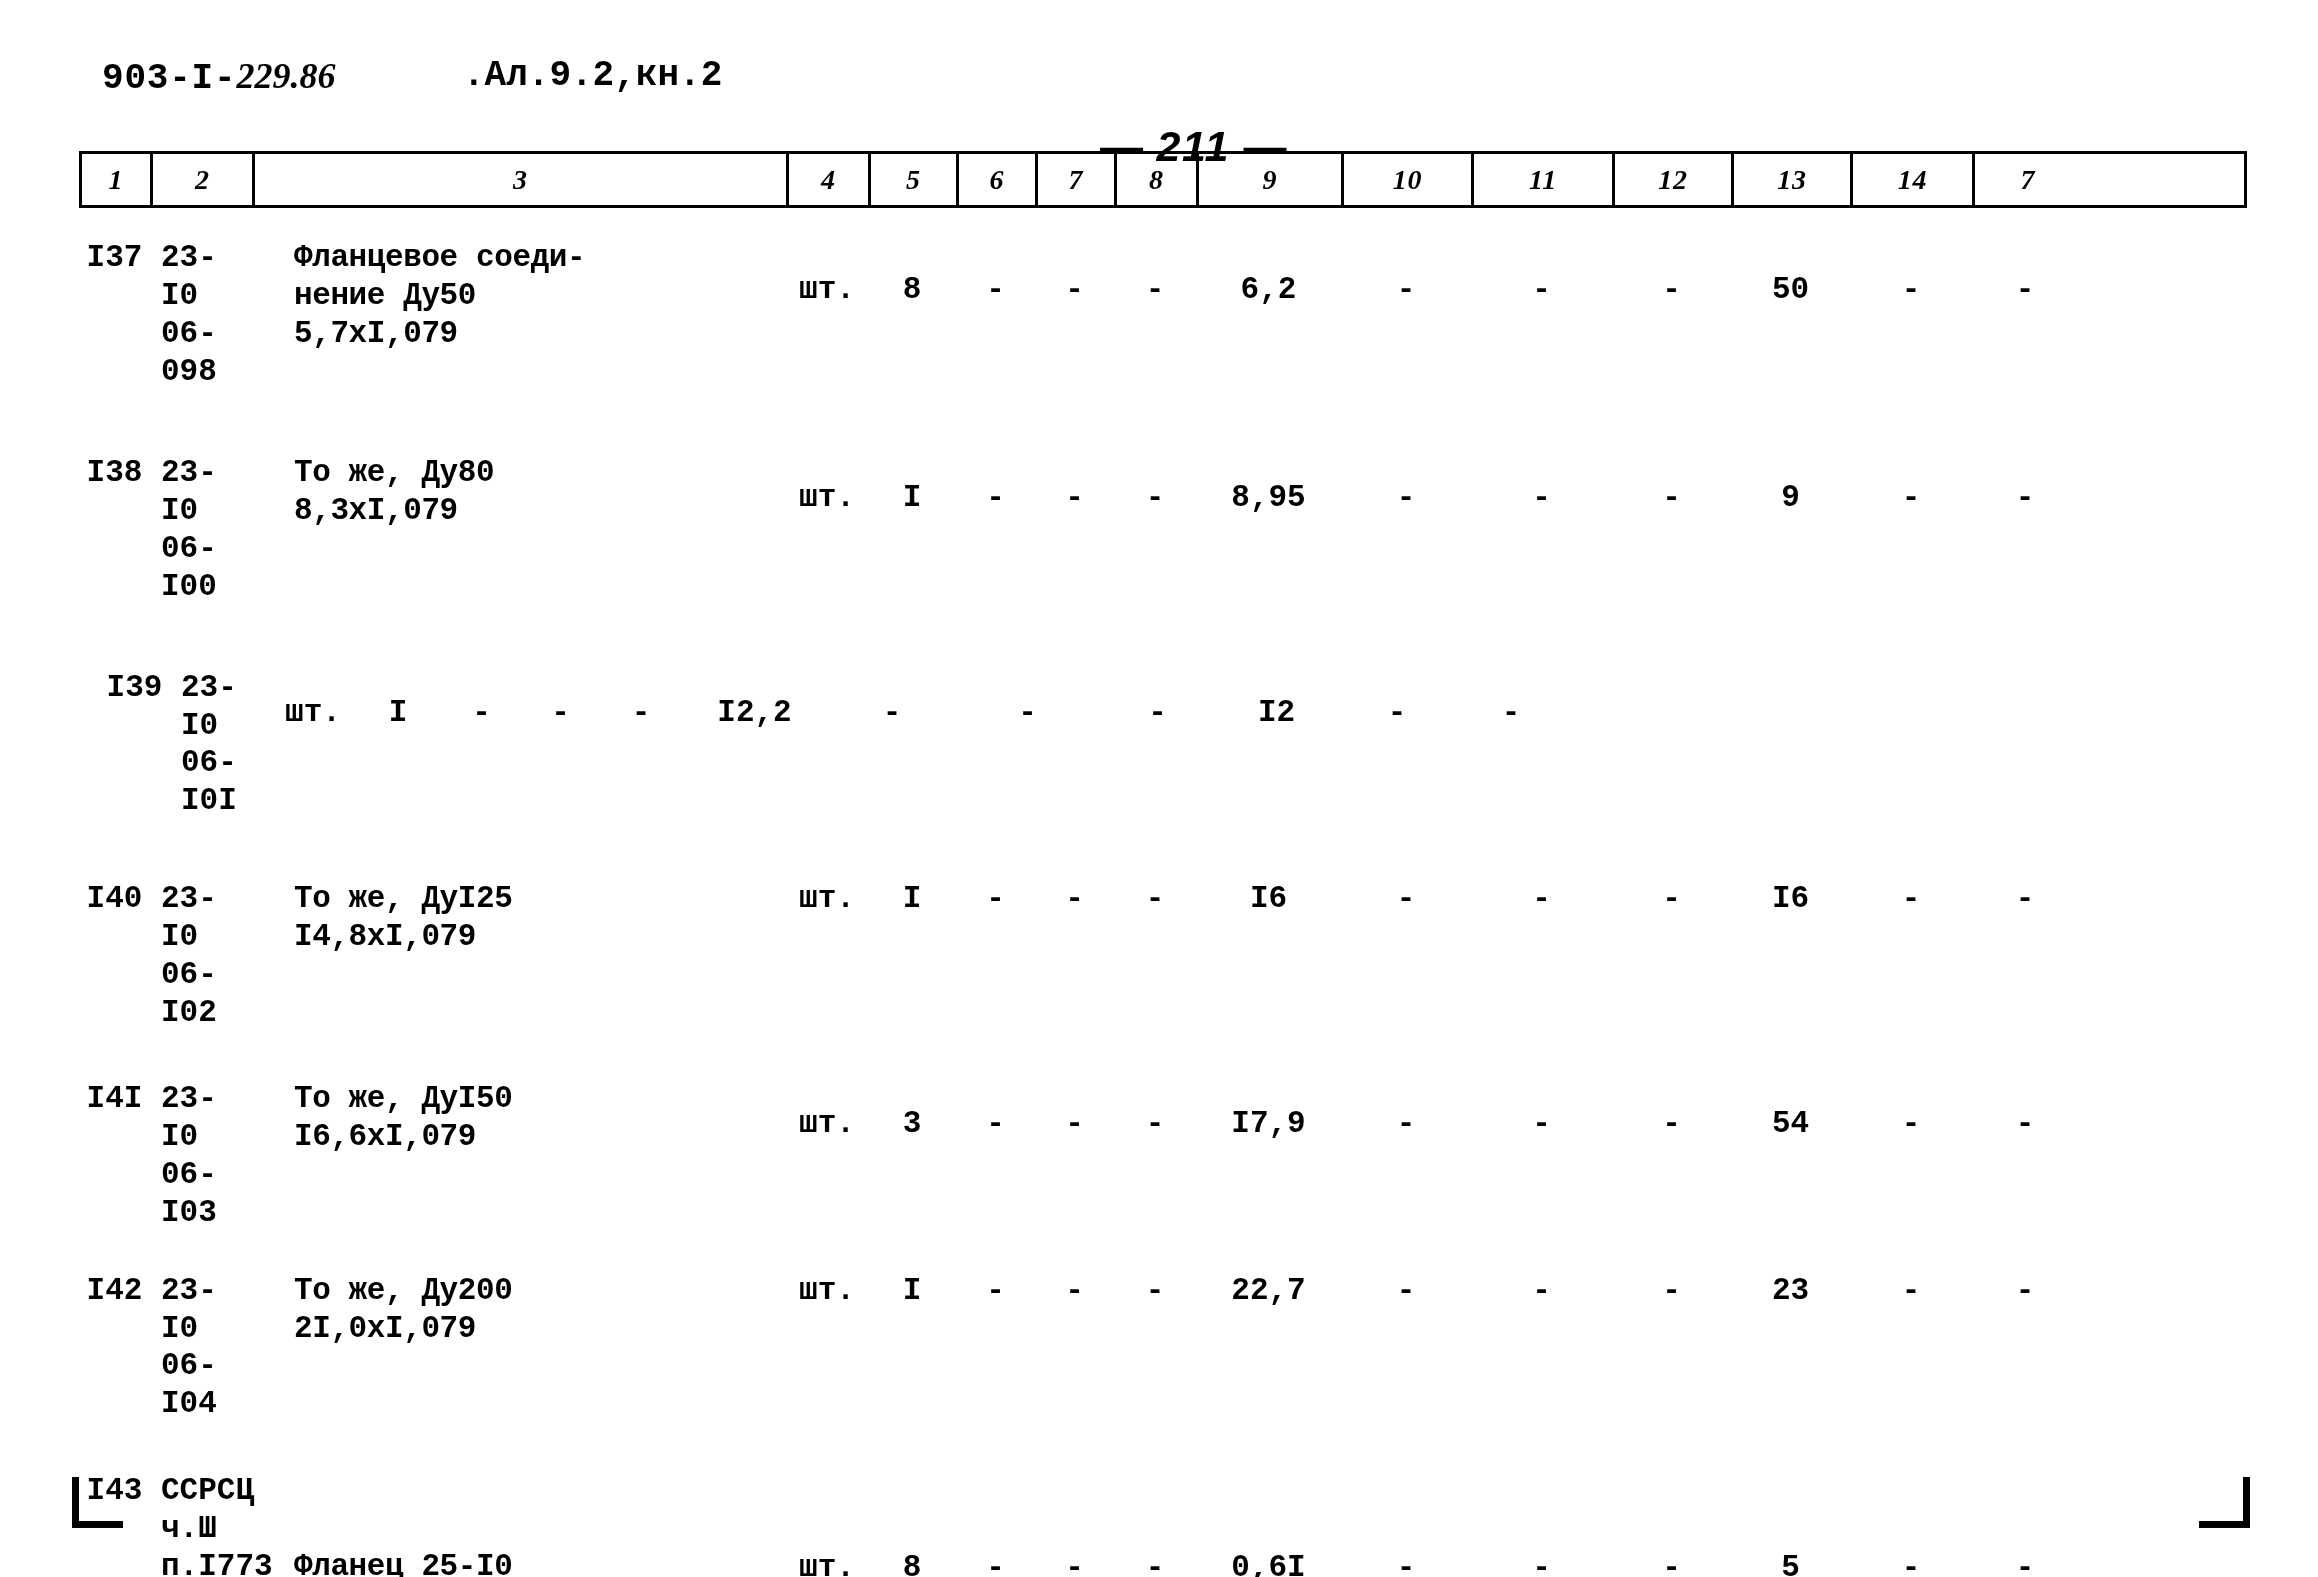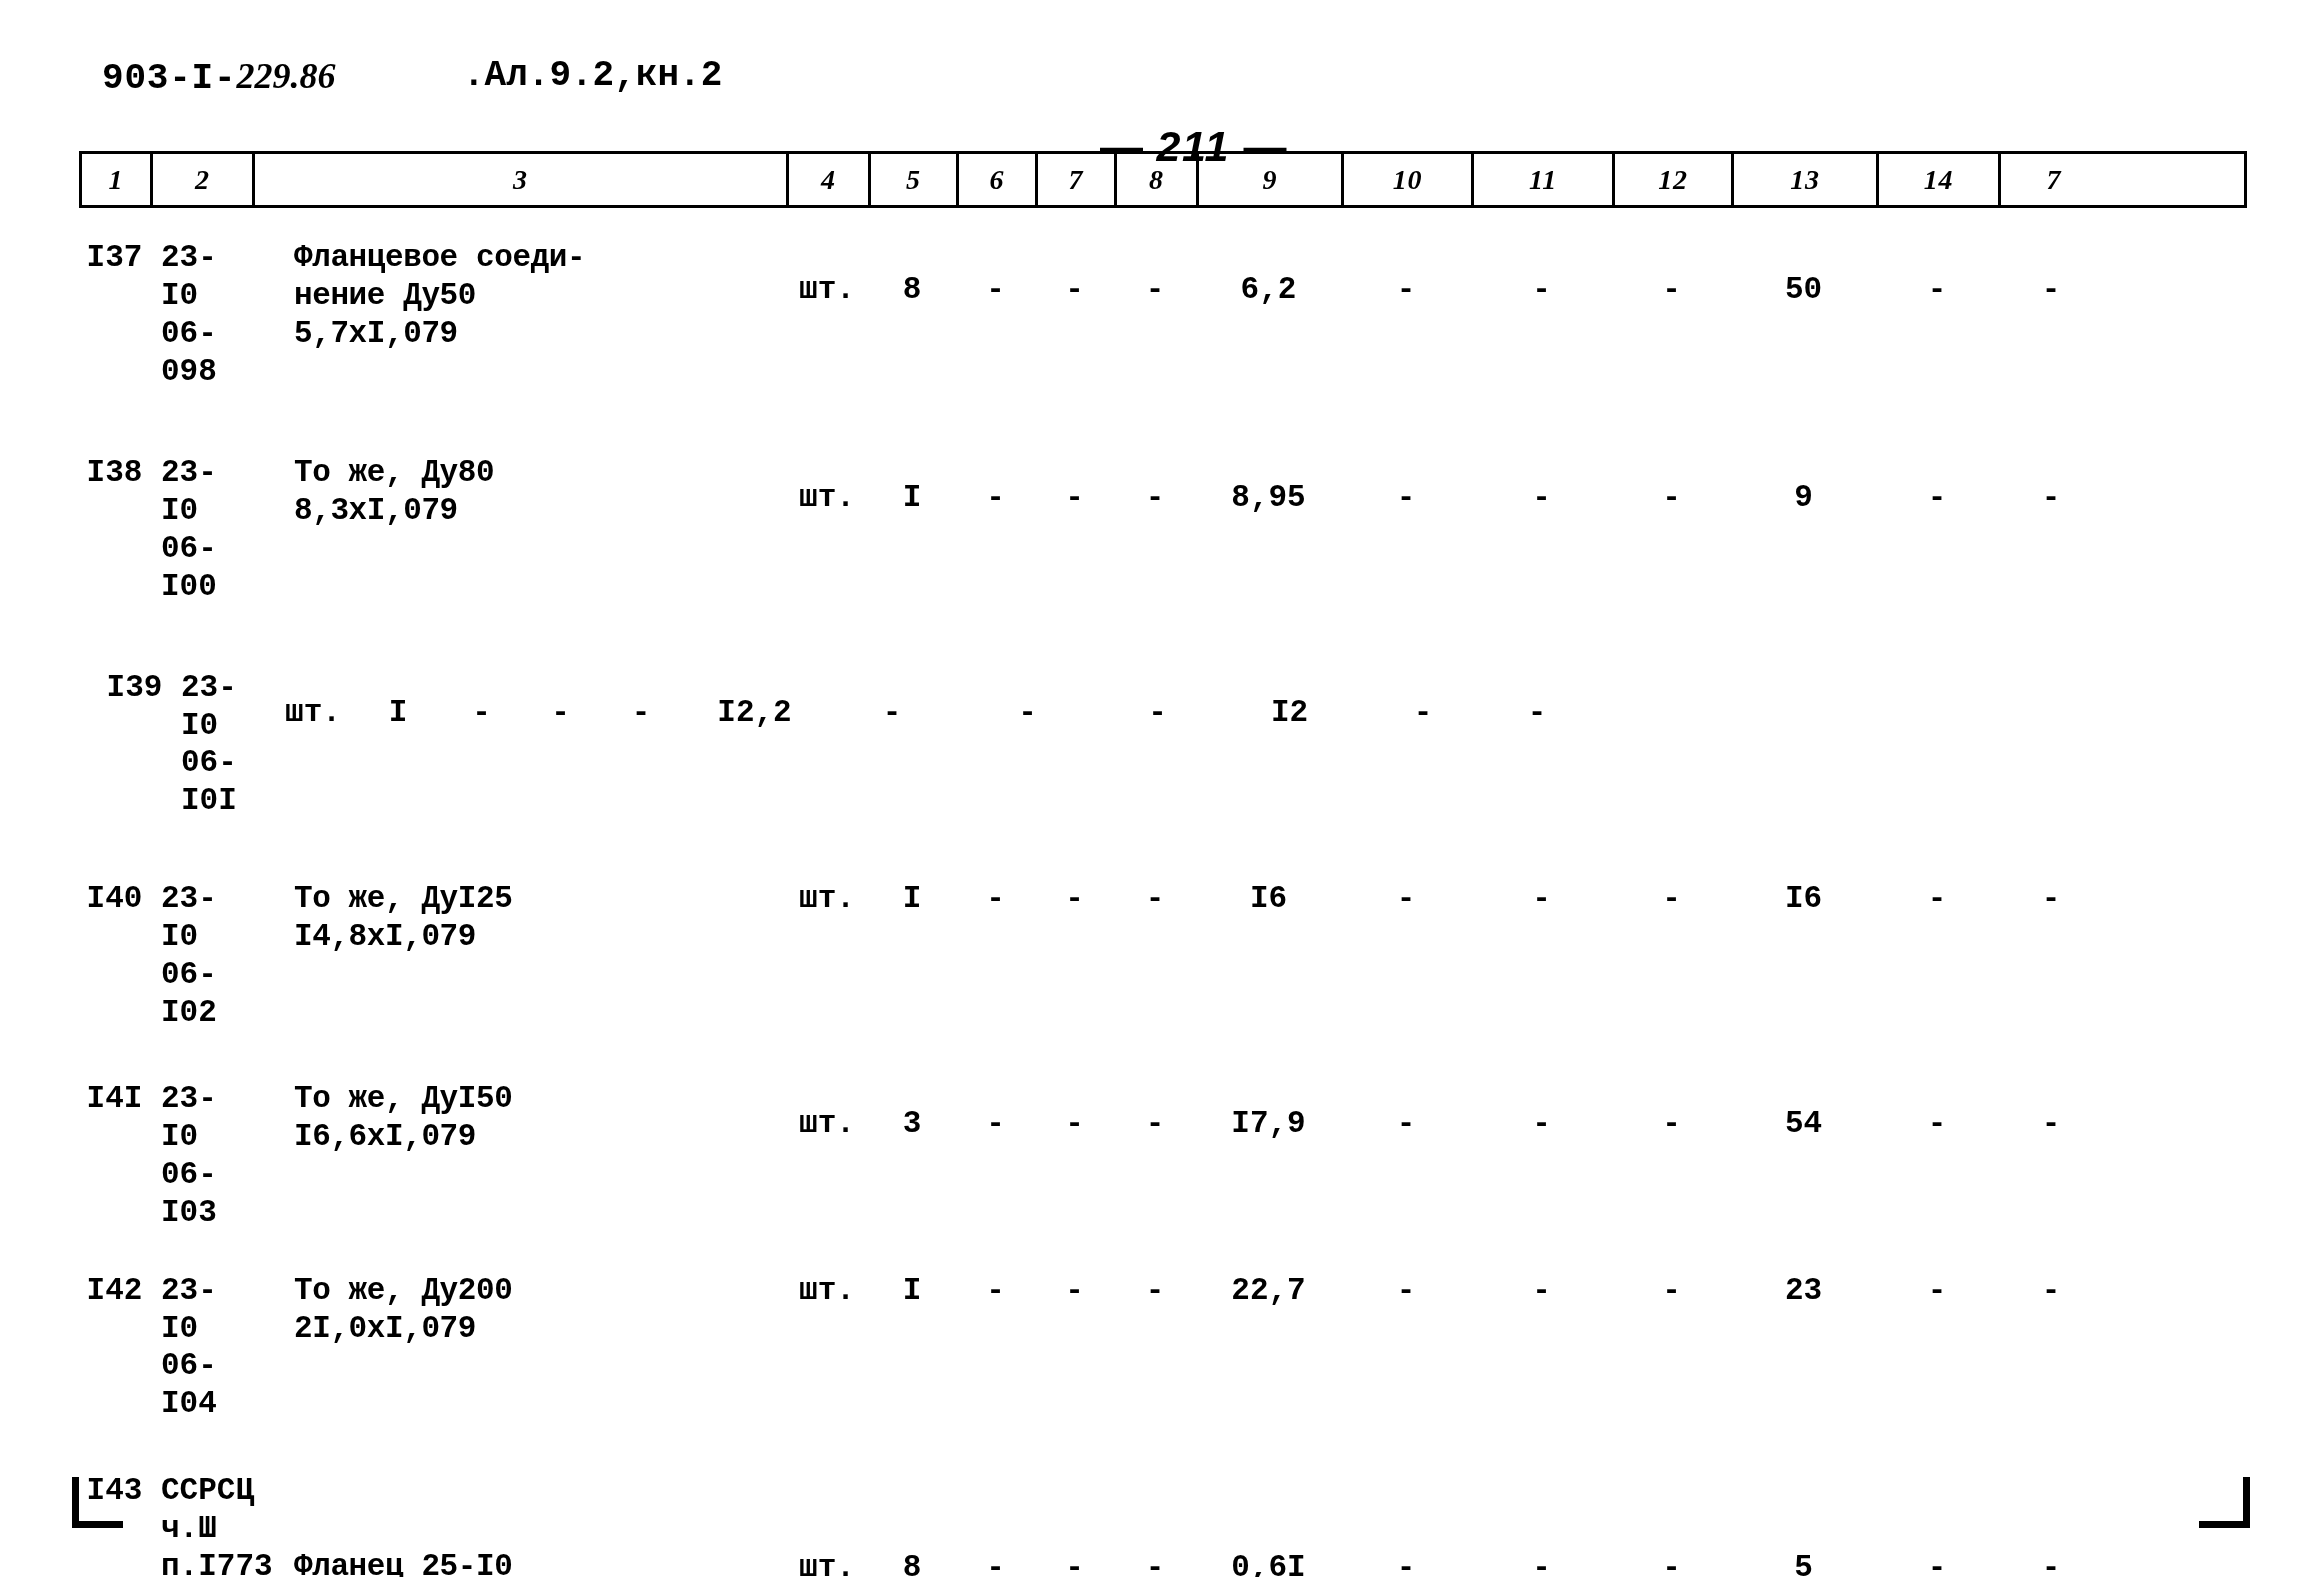--- a/index.html
+++ b/index.html
@@ -95,21 +95,21 @@
   .c3  { width: 534px; }
   .c4  { width: 82px; }
   .c5  { width: 88px; }
   .c6  { width: 79px; }
   .c7  { width: 79px; }
   .c8  { width: 82px; }
   .c9  { width: 145px; }
   .c10 { width: 130px; }
   .c11 { width: 141px; }
   .c12 { width: 119px; }
-  .c13 { width: 145px; }
+  .c13 { width: 119px; }
   .c14 { width: 122px; }
   .c15 { width: 106px; }
 
   
   .tbody {
     position: absolute;
     left: 79px;
     top: 236px;
     width: 2160px;
     font-family: "Liberation Mono", "DejaVu Sans Mono", monospace;

